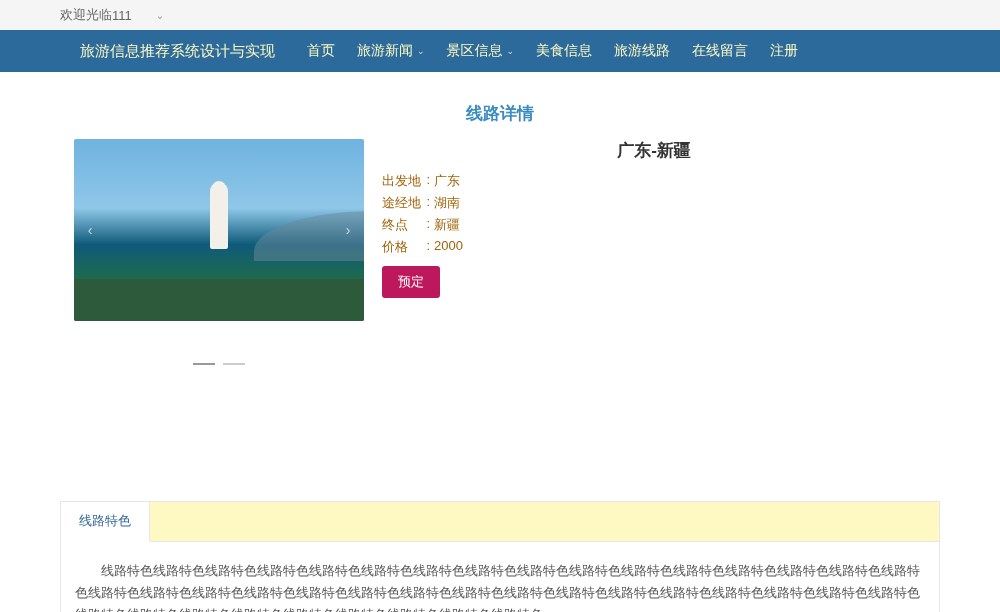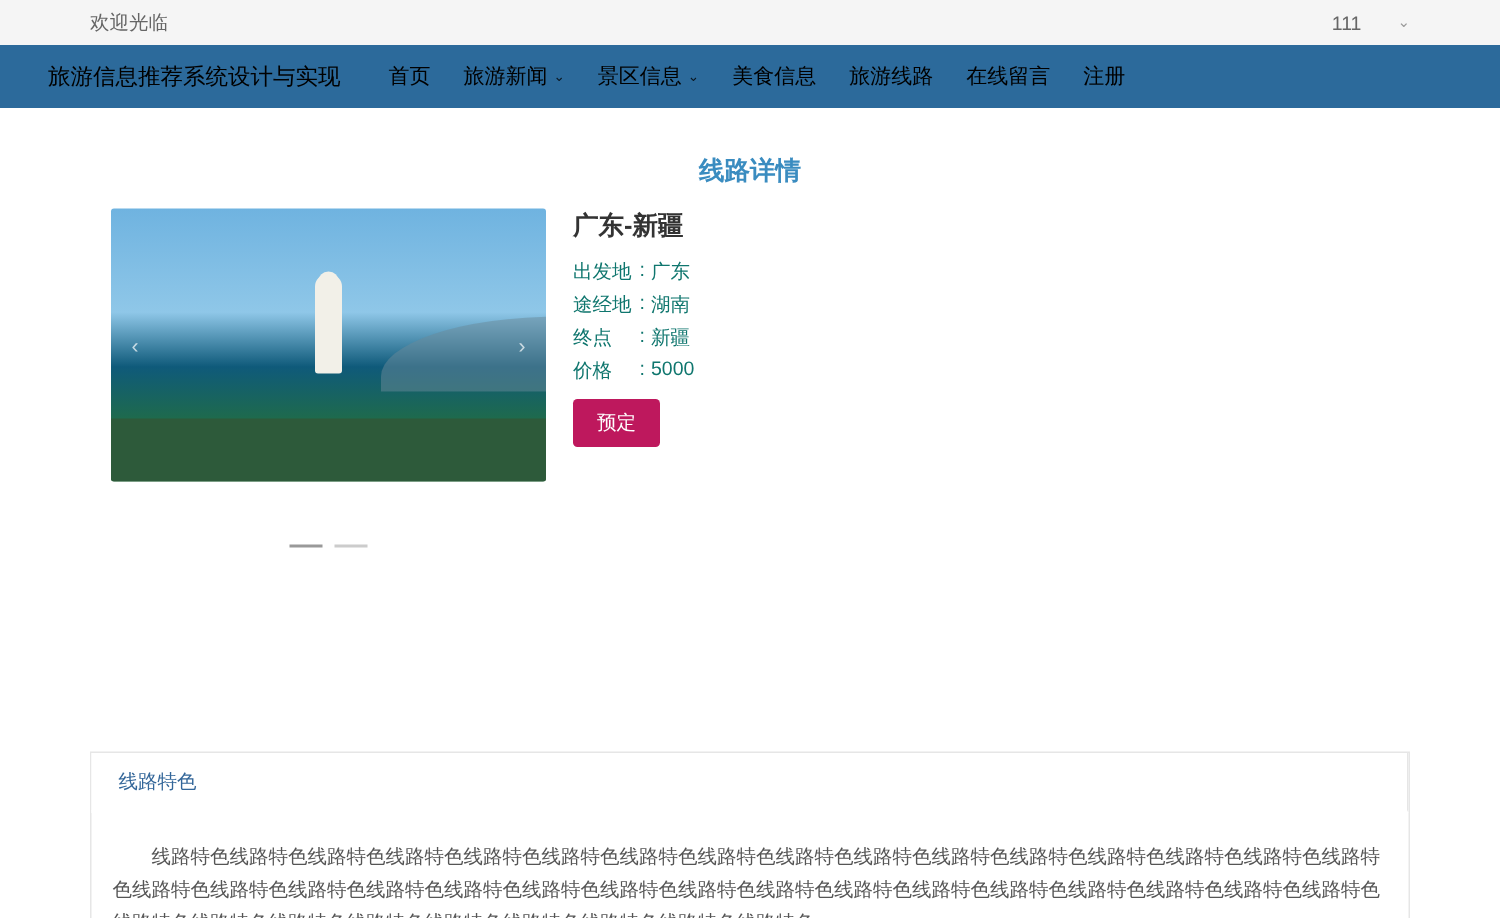--- a/index.html
+++ b/index.html
@@ -1,22 +1,22 @@
 <!DOCTYPE html>
 <html><head>
 <meta charset="utf-8">
 <style>
 * { margin: 0; padding: 0; box-sizing: border-box; }
 body { font-family: "Microsoft YaHei", Arial, sans-serif; font-size: 14px; background: #fff; color: #333; }
 
-.top-bar { background: #f5f5f5; height: 30px; display: flex; align-items: center; justify-content: space-between; padding: 0 60px; font-size: 13px; color: #666; }
+.top-bar { background: #f5f5f5; height: 30px; display: flex; align-items: center; padding: 0 60px; font-size: 13px; color: #666; }
 .top-bar .user { display: flex; align-items: center; gap: 24px; cursor: pointer; }
 .top-bar .chevron { font-size: 10px; color: #999; }
 
-.nav-bar { background: #2c6a9b; height: 42px; display: flex; align-items: center; padding: 0 32px; color: #000000; font-size: 14px; gap: 22px; text-align: center; }
+.nav-bar { background: #2c6a9b; height: 42px; display: flex; align-items: center; padding: 0 80px; color: #fef9c3; font-size: 14px; gap: 22px; text-align: center; }
 .nav-brand { font-size: 15px; margin-right: 10px; }
 .nav-item { display: flex; align-items: center; gap: 4px; cursor: pointer; }
 .nav-item .dd { font-size: 9px; opacity: 0.8; }
 
 .container { max-width: 880px; margin: 14px auto 0; padding: 0 10px; }
 .page-title { color: #3a8cc0; font-size: 17px; font-weight: 600; padding: 16px 8px 14px; text-align: center; }
 
 .detail-row { display: flex; gap: 18px; padding: 0 4px; }
 .carousel { position: relative; width: 290px; height: 182px; background: linear-gradient(to bottom, #6fb3e0 0%, #8fc7e8 38%, #0f5a7a 58%, #1f6b4a 78%, #2d6a3f 100%); border-radius: 2px; overflow: hidden; }
 .statue { position: absolute; left: 50%; top: 44px; transform: translateX(-50%); width: 18px; height: 66px; background: #f2f0e8; border-radius: 8px 8px 2px 2px; }
@@ -24,28 +24,28 @@
 .mountain { position: absolute; bottom: 60px; left: 180px; width: 120px; height: 50px; background: #6a8a9a; border-radius: 100% 0 0 0 / 80% 0 0 0; opacity: 0.5; }
 .foliage { position: absolute; bottom: 0; left: 0; right: 0; height: 42px; background: #2d5a3a; }
 .car-arrow { position: absolute; top: 50%; transform: translateY(-50%); width: 20px; height: 24px; display: flex; align-items: center; justify-content: center; color: rgba(255,255,255,0.7); font-size: 14px; cursor: pointer; }
 .car-arrow.left { left: 6px; }
 .car-arrow.right { right: 6px; }
 .indicators { display: flex; gap: 8px; justify-content: center; margin-top: 42px; }
 .indicator { width: 22px; height: 2px; background: #ccc; }
 .indicator.active { background: #999; }
 
 .info { flex: 1; }
-.info-title { font-size: 17px; font-weight: 600; color: #333; margin-bottom: 10px; }
-.info-line { font-size: 13px; color: #0f766e; margin-bottom: 4px; display: flex; }
+.info-title { font-size: 17px; font-weight: 600; color: #333; margin-bottom: 10px; text-align: center; }
+.info-line { font-size: 13px; color: #a16207; margin-bottom: 4px; display: flex; }
 .info-line .lbl { width: 52px; position: relative; }
 .info-line .lbl::after { content: ":"; position: absolute; right: 4px; }
 .book-btn { display: inline-block; background: #be185d; color: #fff; padding: 7px 16px; border-radius: 3px; font-size: 13px; margin-top: 6px; cursor: pointer; border: none; }
 
 .tabs-card { max-width: 880px; margin: 136px auto 0; border: 1px solid #e6e6e6; background: #fff; }
-.tabs-header { display: flex; border-bottom: 1px solid #e6e6e6; background: #fef9c3; flex-direction: column; }
+.tabs-header { display: flex; border-bottom: 1px solid #e6e6e6; background: #fef9c3; }
 .tab { padding: 10px 18px; font-size: 13px; color: #888; cursor: pointer; border-right: 1px solid #e6e6e6; }
 .tab.active { color: #369; background: #fff; border-bottom: 2px solid #fff; margin-bottom: -1px; }
 .tab-content { padding: 18px 14px; font-size: 13px; color: #555; line-height: 1.7; }
 .tab-content p { text-indent: 2em; }
 </style>
 </head>
 <body>
 
 <div class="top-bar">
   <span>欢迎光临</span>
@@ -109,21 +109,21 @@
       <div class="info-line">
           <span class="lbl">途经地</span>
           <span>湖南</span>
         </div>
       <div class="info-line">
           <span class="lbl">终点</span>
           <span>新疆</span>
         </div>
       <div class="info-line">
           <span class="lbl">价格</span>
-          <span>5000</span>
+          <span>2000</span>
         </div>
       <button class="book-btn">预定</button>
     </div>
   </div>
 </div>
 
 <div class="tabs-card">
   <div class="tabs-header">
     <div class="tab active">线路特色</div>
   </div>

